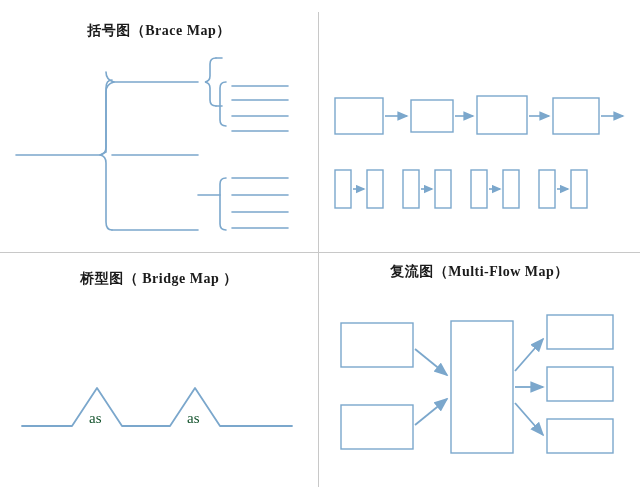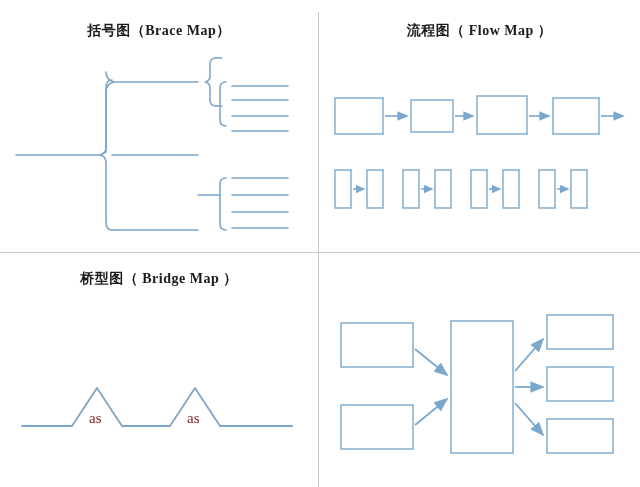--- a/index.html
+++ b/index.html
@@ -64,21 +64,21 @@
     position: absolute;
     left: 0;
     top: 0;
     width: 100%;
     height: 100%;
     pointer-events: none;
   }
   .as-label {
     position: absolute;
     font-size: 15px;
-    color: #7f1d1d;
+    color: #14532d;
     font-family: "Liberation Serif", "DejaVu Serif", serif;
   }
 </style>
 </head>
 <body>
 
 <div class="sheet">
 
   <div class="divider-v"></div>
   <div class="divider-h"></div>
@@ -112,21 +112,20 @@
         <line x1="232" y1="166" x2="288" y2="166"></line>
         <line x1="232" y1="183" x2="288" y2="183"></line>
         <line x1="232" y1="200" x2="288" y2="200"></line>
         <line x1="232" y1="216" x2="288" y2="216"></line>
         <line x1="198" y1="183" x2="220" y2="183"></line>
       </g>
     </svg>
   </div>
 
   <div class="quad q-tr">
-    <div class="title">流程图（ Flow Map ）</div>
     <svg class="canvas" viewBox="0 0 321 240">
       <defs>
         <marker id="arrowFlow" markerWidth="7" markerHeight="7" refX="6" refY="3" orient="auto">
           <path d="M0,0 L7,3 L0,6 z" fill="#7ba7cc"></path>
         </marker>
         <marker id="arrowSmall" markerWidth="6" markerHeight="6" refX="5" refY="2.6" orient="auto">
           <path d="M0,0 L6,2.6 L0,5.2 z" fill="#7ba7cc"></path>
         </marker>
       </defs>
       <g fill="#ffffff" stroke="#7ba7cc" stroke-width="1.4">
@@ -164,20 +163,21 @@
     <svg class="canvas" viewBox="0 0 318 246">
       <g fill="none" stroke="#7ba7cc" stroke-width="1.8" stroke-linejoin="round" stroke-linecap="round">
         <path d="M22 166 L72 166 L97 128 L122 166 L170 166 L195 128 L220 166 L292 166"></path>
       </g>
     </svg>
     <div class="as-label" style="left:89px; top:150px;">as</div>
     <div class="as-label" style="left:187px; top:150px;">as</div>
   </div>
 
   <div class="quad q-br">
+    <div class="title">复流图（Multi-Flow Map）</div>
     <svg class="canvas" viewBox="0 0 321 246">
       <defs>
         <marker id="arrowMF" markerWidth="8" markerHeight="8" refX="7" refY="3.2" orient="auto">
           <path d="M0,0 L8,3.2 L0,6.4 z" fill="#7ba7cc"></path>
         </marker>
       </defs>
       <g fill="#ffffff" stroke="#7ba7cc" stroke-width="1.4">
         <rect x="22" y="70" width="72" height="44"></rect>
         <rect x="22" y="152" width="72" height="44"></rect>
         <rect x="132" y="68" width="62" height="132"></rect>

